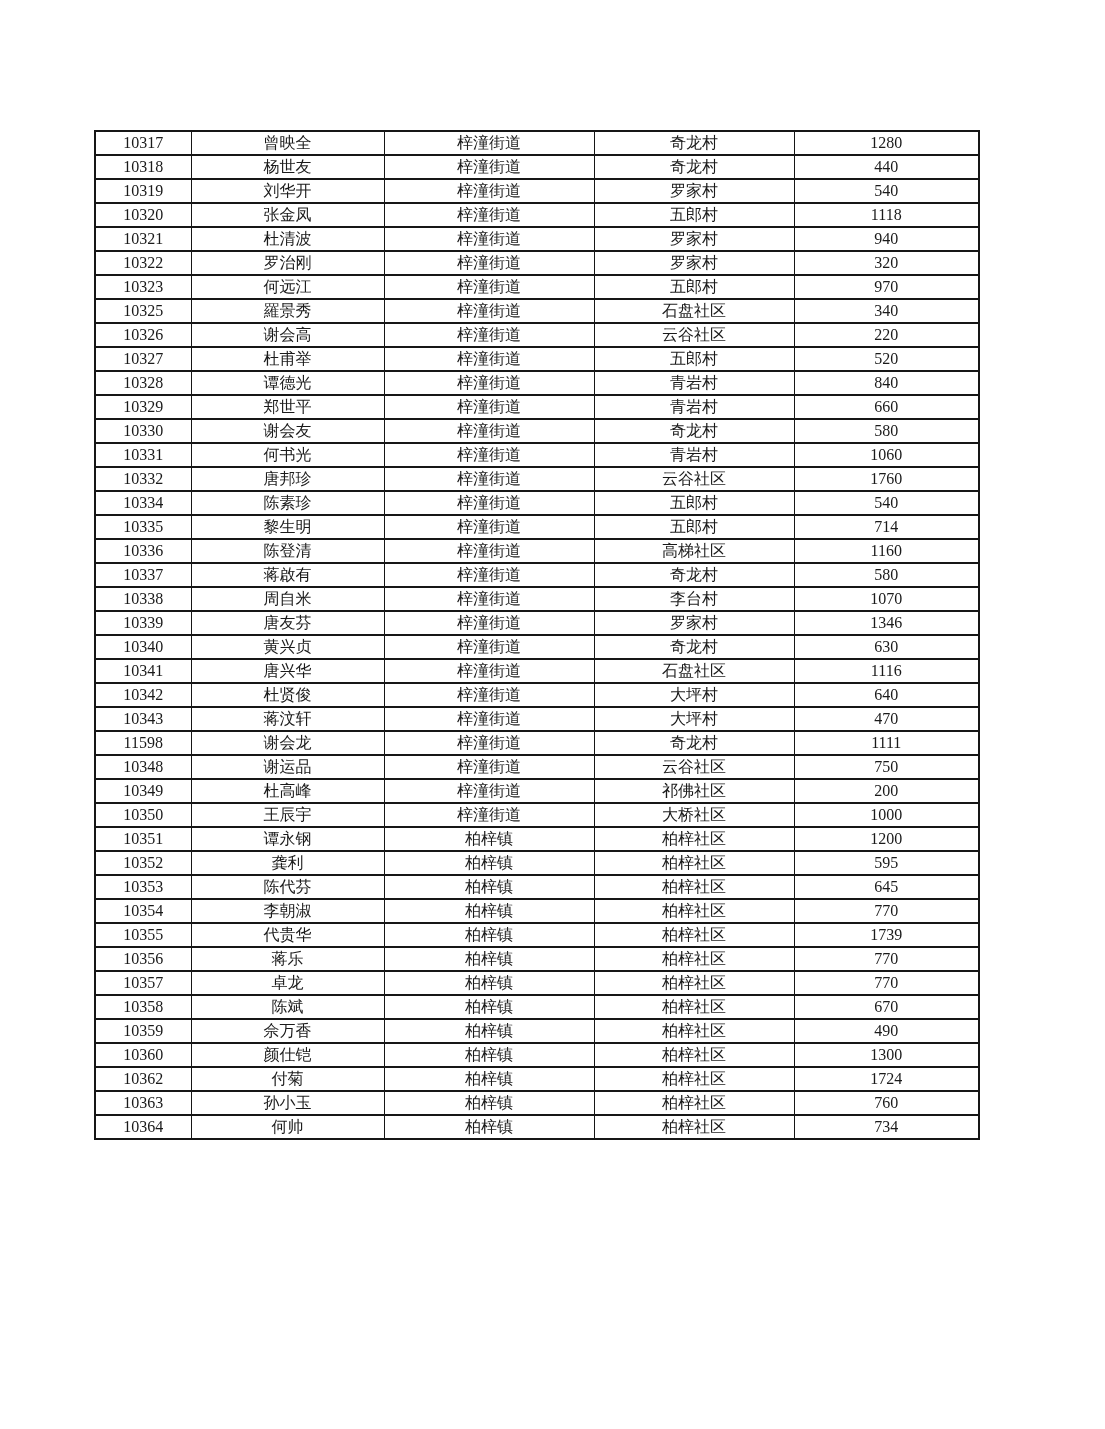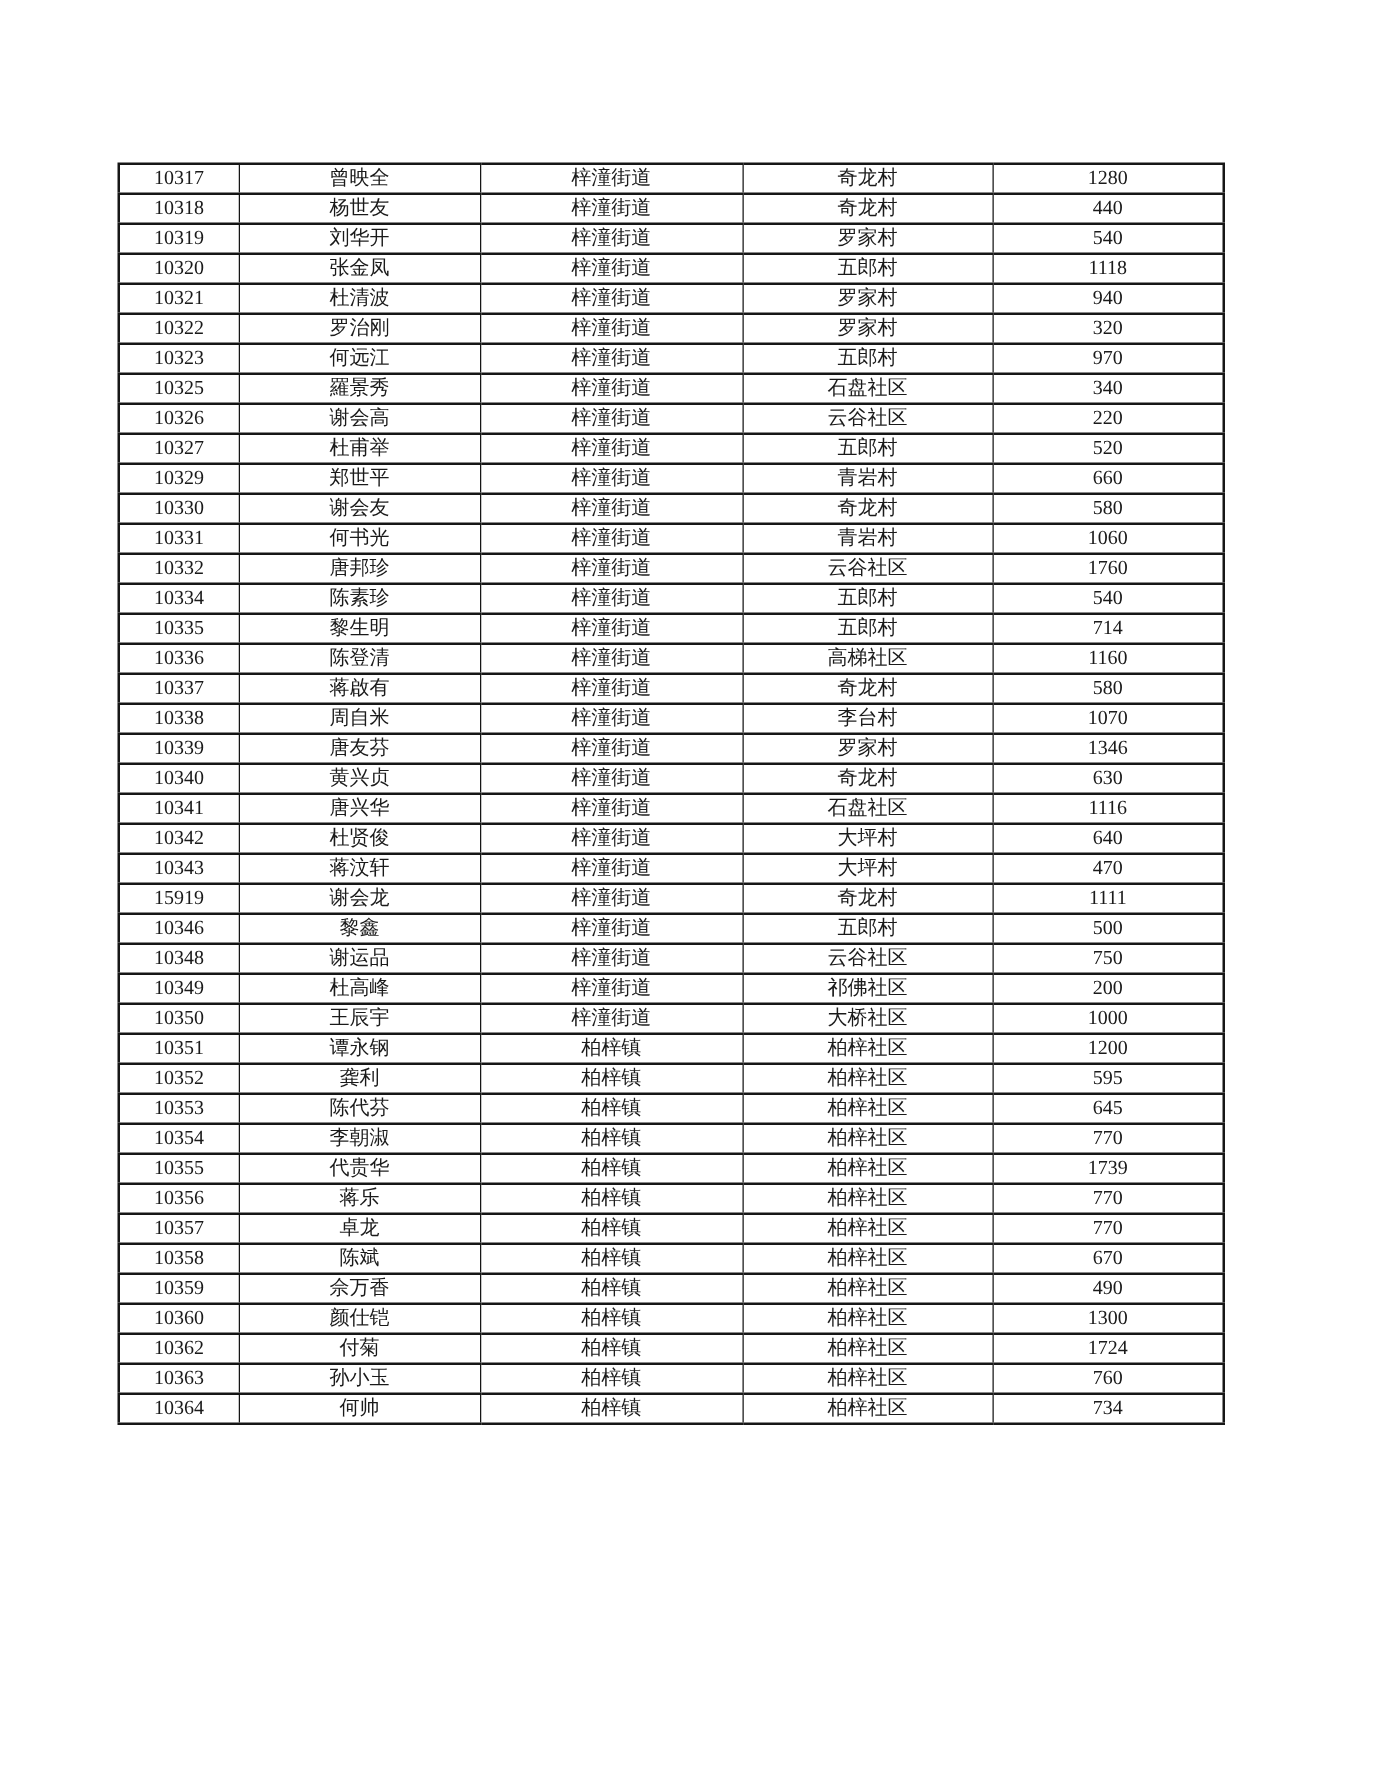--- a/index.html
+++ b/index.html
@@ -121,20 +121,27 @@
           <td>220</td>
         </tr>
         <tr>
           <td>10327</td>
           <td>杜甫举</td>
           <td>梓潼街道</td>
           <td>五郎村</td>
           <td>520</td>
         </tr>
         <tr>
+          <td>10328</td>
+          <td>谭德光</td>
+          <td>梓潼街道</td>
+          <td>青岩村</td>
+          <td>840</td>
+        </tr>
+        <tr>
           <td>10329</td>
           <td>郑世平</td>
           <td>梓潼街道</td>
           <td>青岩村</td>
           <td>660</td>
         </tr>
         <tr>
           <td>10330</td>
           <td>谢会友</td>
           <td>梓潼街道</td>
@@ -219,32 +226,25 @@
           <td>640</td>
         </tr>
         <tr>
           <td>10343</td>
           <td>蒋汶轩</td>
           <td>梓潼街道</td>
           <td>大坪村</td>
           <td>470</td>
         </tr>
         <tr>
-          <td>15919</td>
+          <td>11598</td>
           <td>谢会龙</td>
           <td>梓潼街道</td>
           <td>奇龙村</td>
           <td>1111</td>
-        </tr>
-        <tr>
-          <td>10346</td>
-          <td>黎鑫</td>
-          <td>梓潼街道</td>
-          <td>五郎村</td>
-          <td>500</td>
         </tr>
         <tr>
           <td>10348</td>
           <td>谢运品</td>
           <td>梓潼街道</td>
           <td>云谷社区</td>
           <td>750</td>
         </tr>
         <tr>
           <td>10349</td>

